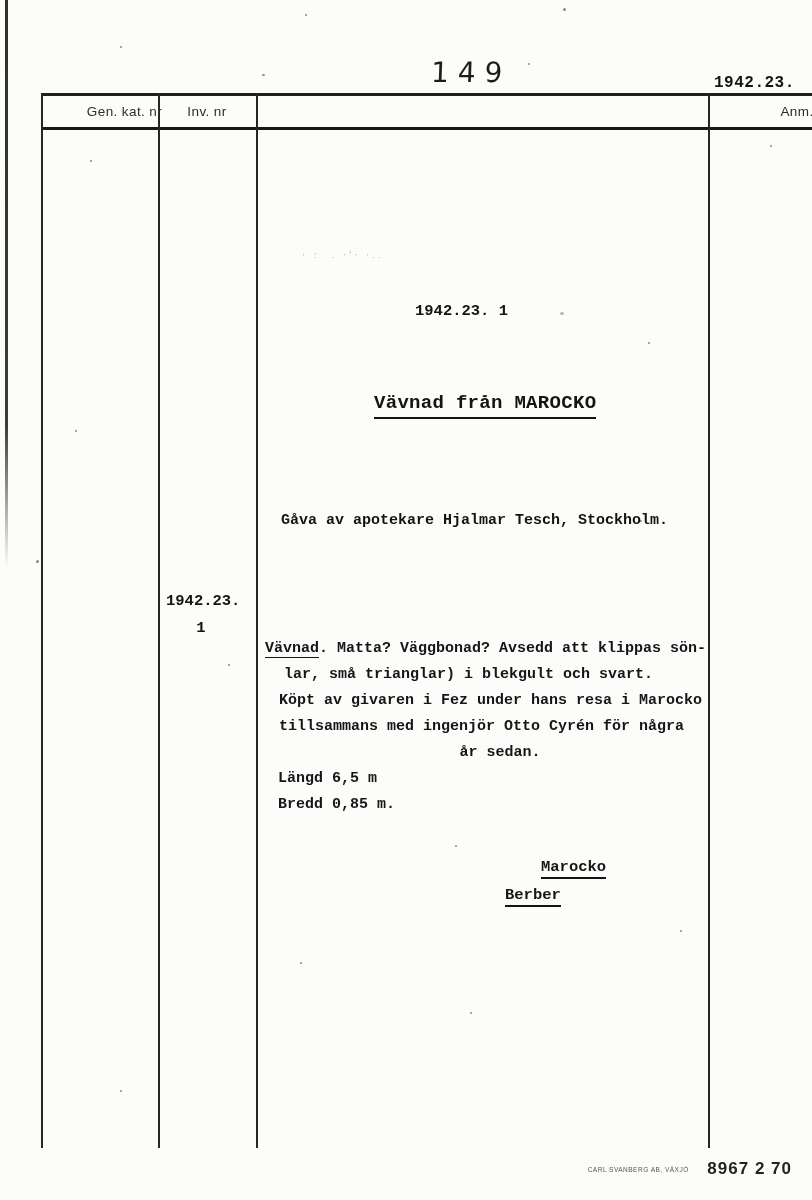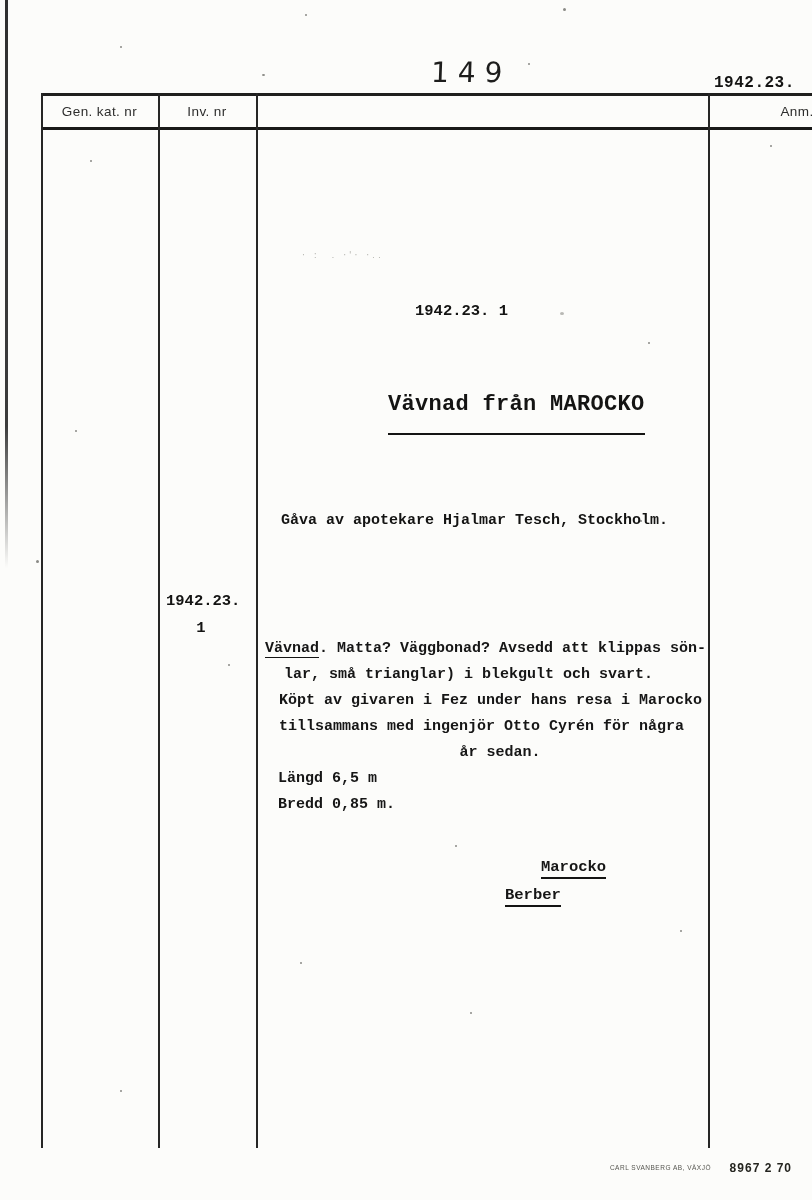--- a/index.html
+++ b/index.html
@@ -27,36 +27,36 @@
   .v1{left:41px;top:93px;height:1055px;}
   .v2{left:158px;top:93px;height:1055px;}
   .v3{left:256px;top:93px;height:1055px;}
   .v4{left:708px;top:93px;height:1055px;}
   .col-label{
     position:absolute;top:104px;height:18px;
     font-family:"Liberation Sans",sans-serif;
     font-size:13.5px;color:#2d2d2c;letter-spacing:.4px;
     text-align:center;
   }
-  .col-label.gen{left:41px;width:117px;}
+  .col-label.gen{left:58px;width:117px;padding-left:8px;}
   .col-label.inv{left:158px;width:98px;}
   .col-label.anm{left:708px;width:104px;margin-left:37px;}
   
   .pagenum{
     position:absolute;left:431px;top:56px;
     font-family:"DejaVu Sans",sans-serif;
     font-size:28px;font-weight:400;color:#1d1d1c;
     letter-spacing:9px;transform:skewX(-2deg);
   }
   .tw{font-weight:700;color:#141413;}
   .ref-topright{position:absolute;left:714px;top:74px;font-size:16px;letter-spacing:.5px;}
   .entry-number{position:absolute;left:415px;top:302px;font-size:15.5px;}
   .entry-title{
-    position:absolute;left:388px;top:392px;font-size:22px;letter-spacing:.3px;
-    border-bottom:2.5px solid #141413;padding-bottom:16px;
+    position:absolute;left:374px;top:392px;font-size:19px;letter-spacing:.3px;
+    border-bottom:2.5px solid #141413;padding-bottom:3px;
   }
   .provenance{position:absolute;left:281px;top:512px;font-size:15px;}
   .inv-year{position:absolute;left:166px;top:592px;font-size:15.5px;}
   .inv-item{position:absolute;left:166px;top:619px;width:70px;text-align:center;font-size:15.5px;}
   
   .desc{position:absolute;left:265px;top:621px;font-size:15px;line-height:26px;width:460px;margin-top:15px;}
   .desc .line{white-space:nowrap;font-weight:700;}
   .u{border-bottom:1.8px solid #141413;padding-bottom:0;}
   .ind19{padding-left:19px;}
   .ind14{padding-left:14px;}
@@ -73,21 +73,21 @@
     position:absolute;right:20px;top:1159px;width:400px;
     text-align:right;white-space:nowrap;
   }
   .printer{
     font-family:"Liberation Sans",sans-serif;
     font-size:6.5px;color:#55554f;letter-spacing:.5px;
     vertical-align:middle;
   }
   .formcode{
     font-family:"Liberation Sans",sans-serif;
-    font-size:12px;font-weight:700;color:#24241f;
+    font-size:17px;font-weight:700;color:#24241f;
     margin-left:9px;letter-spacing:1px;vertical-align:middle;
   }
 </style>
 </head>
 <body>
 
 <div id="paper">
 
   <div class="scan-edge-line"></div>
   <div class="smudge" style="left:302px;top:250px;">· :&nbsp;&nbsp;.&nbsp;·'·&nbsp;·..</div>

